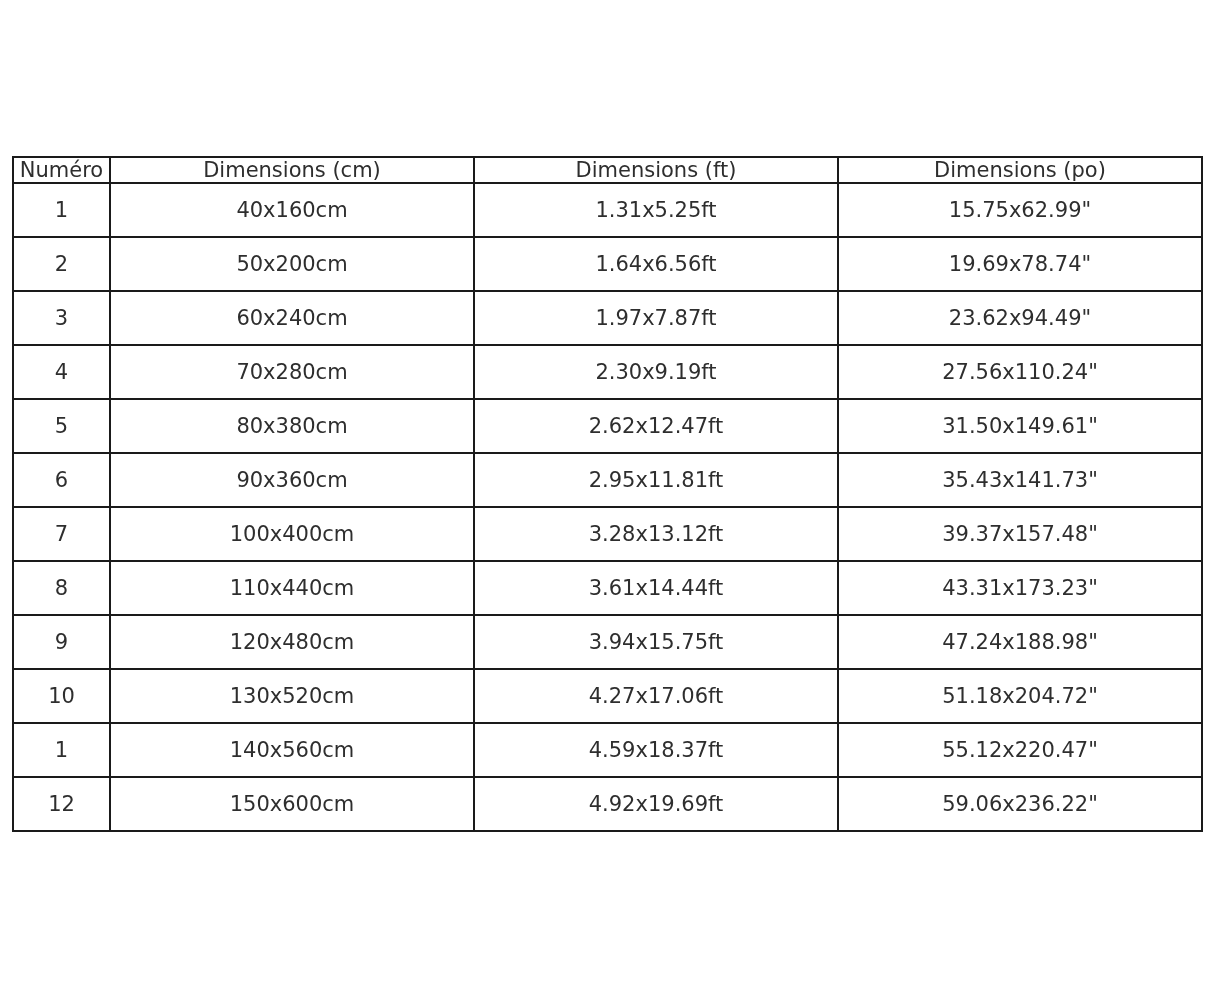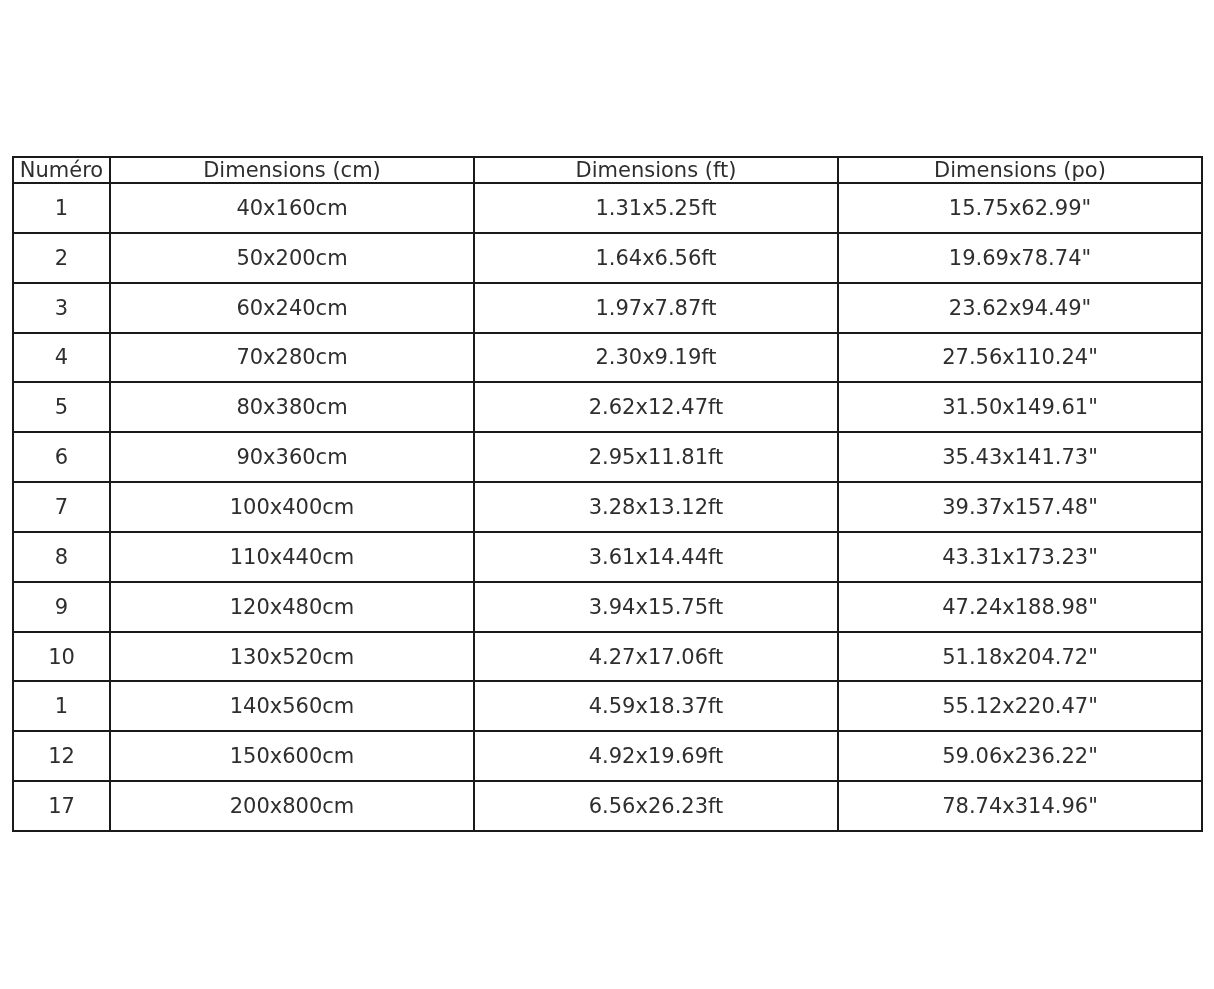--- a/index.html
+++ b/index.html
@@ -118,21 +118,15 @@
         <td>140x560cm</td>
         <td>4.59x18.37ft</td>
         <td>55.12x220.47"</td>
       </tr>
       <tr>
         <td>12</td>
         <td>150x600cm</td>
         <td>4.92x19.69ft</td>
         <td>59.06x236.22"</td>
       </tr>
-      <tr>
-        <td>17</td>
-        <td>200x800cm</td>
-        <td>6.56x26.23ft</td>
-        <td>78.74x314.96"</td>
-      </tr>
     </tbody>
   </table>
 </div>
 
 </body></html>

